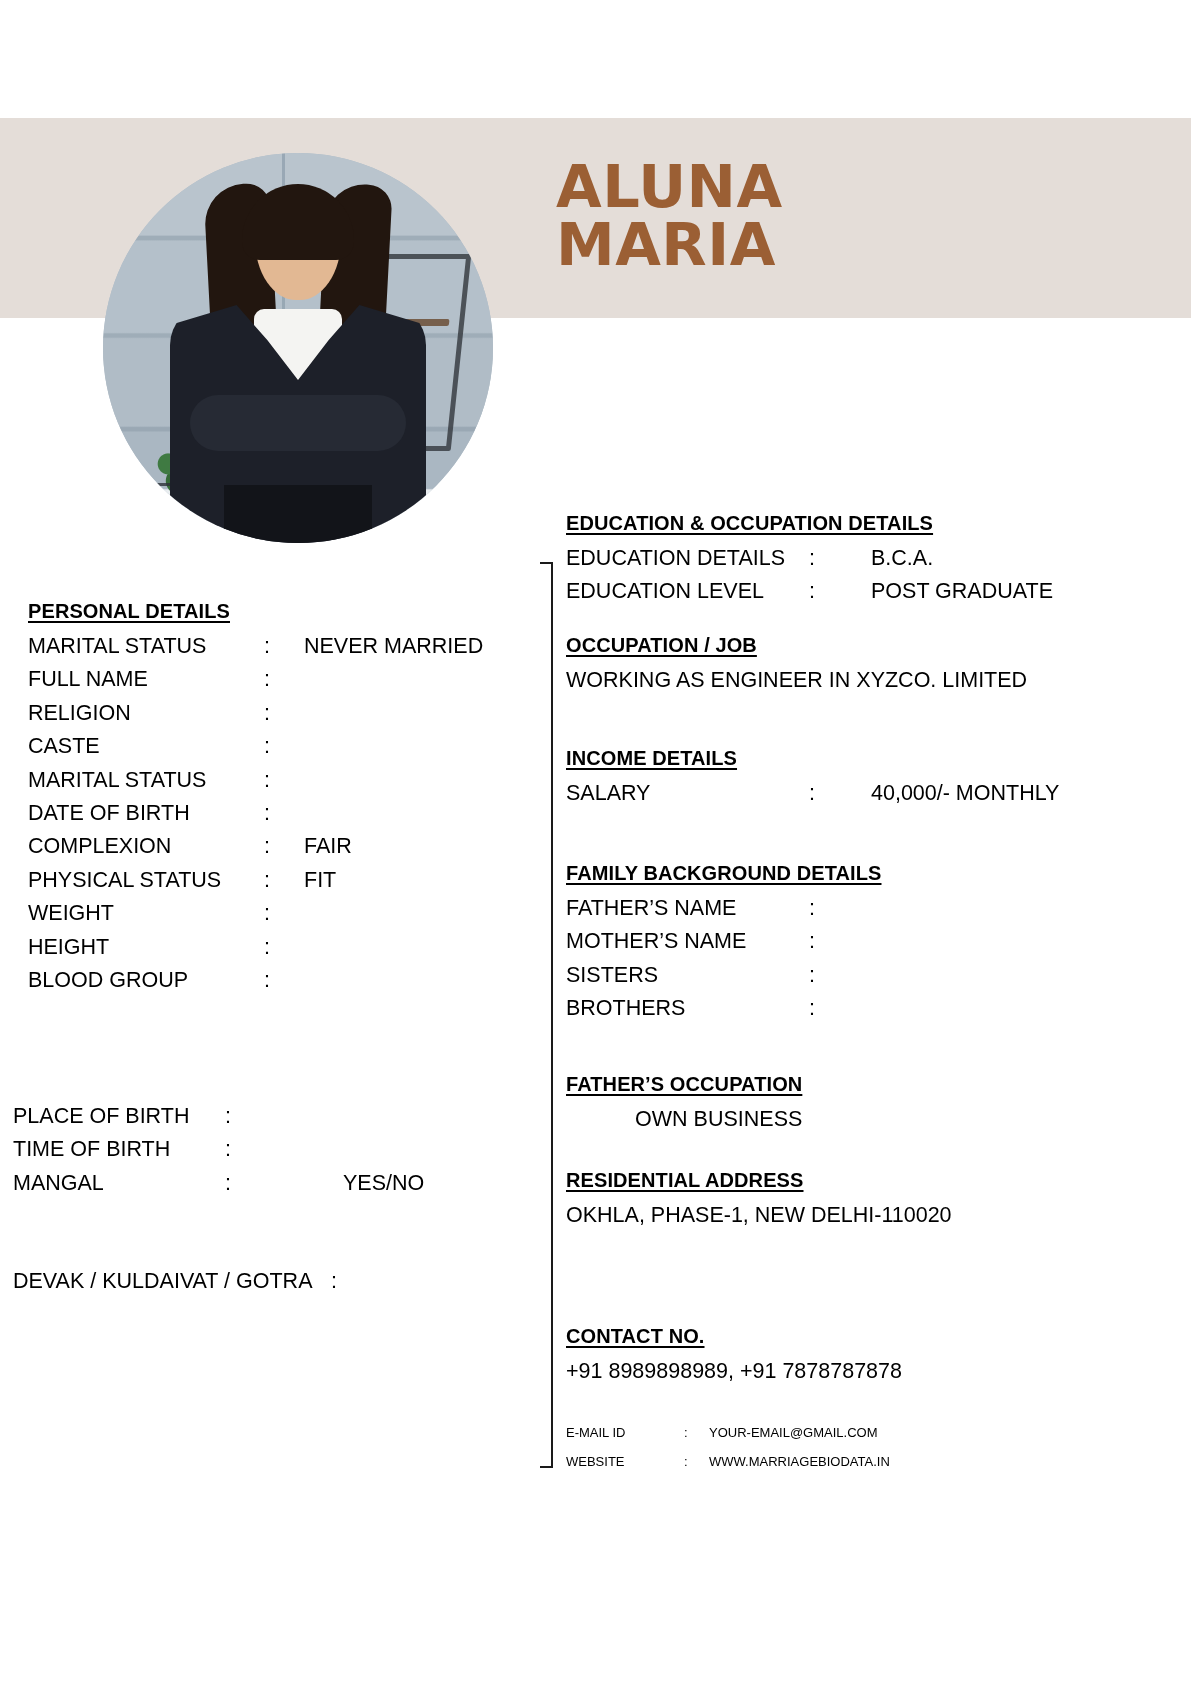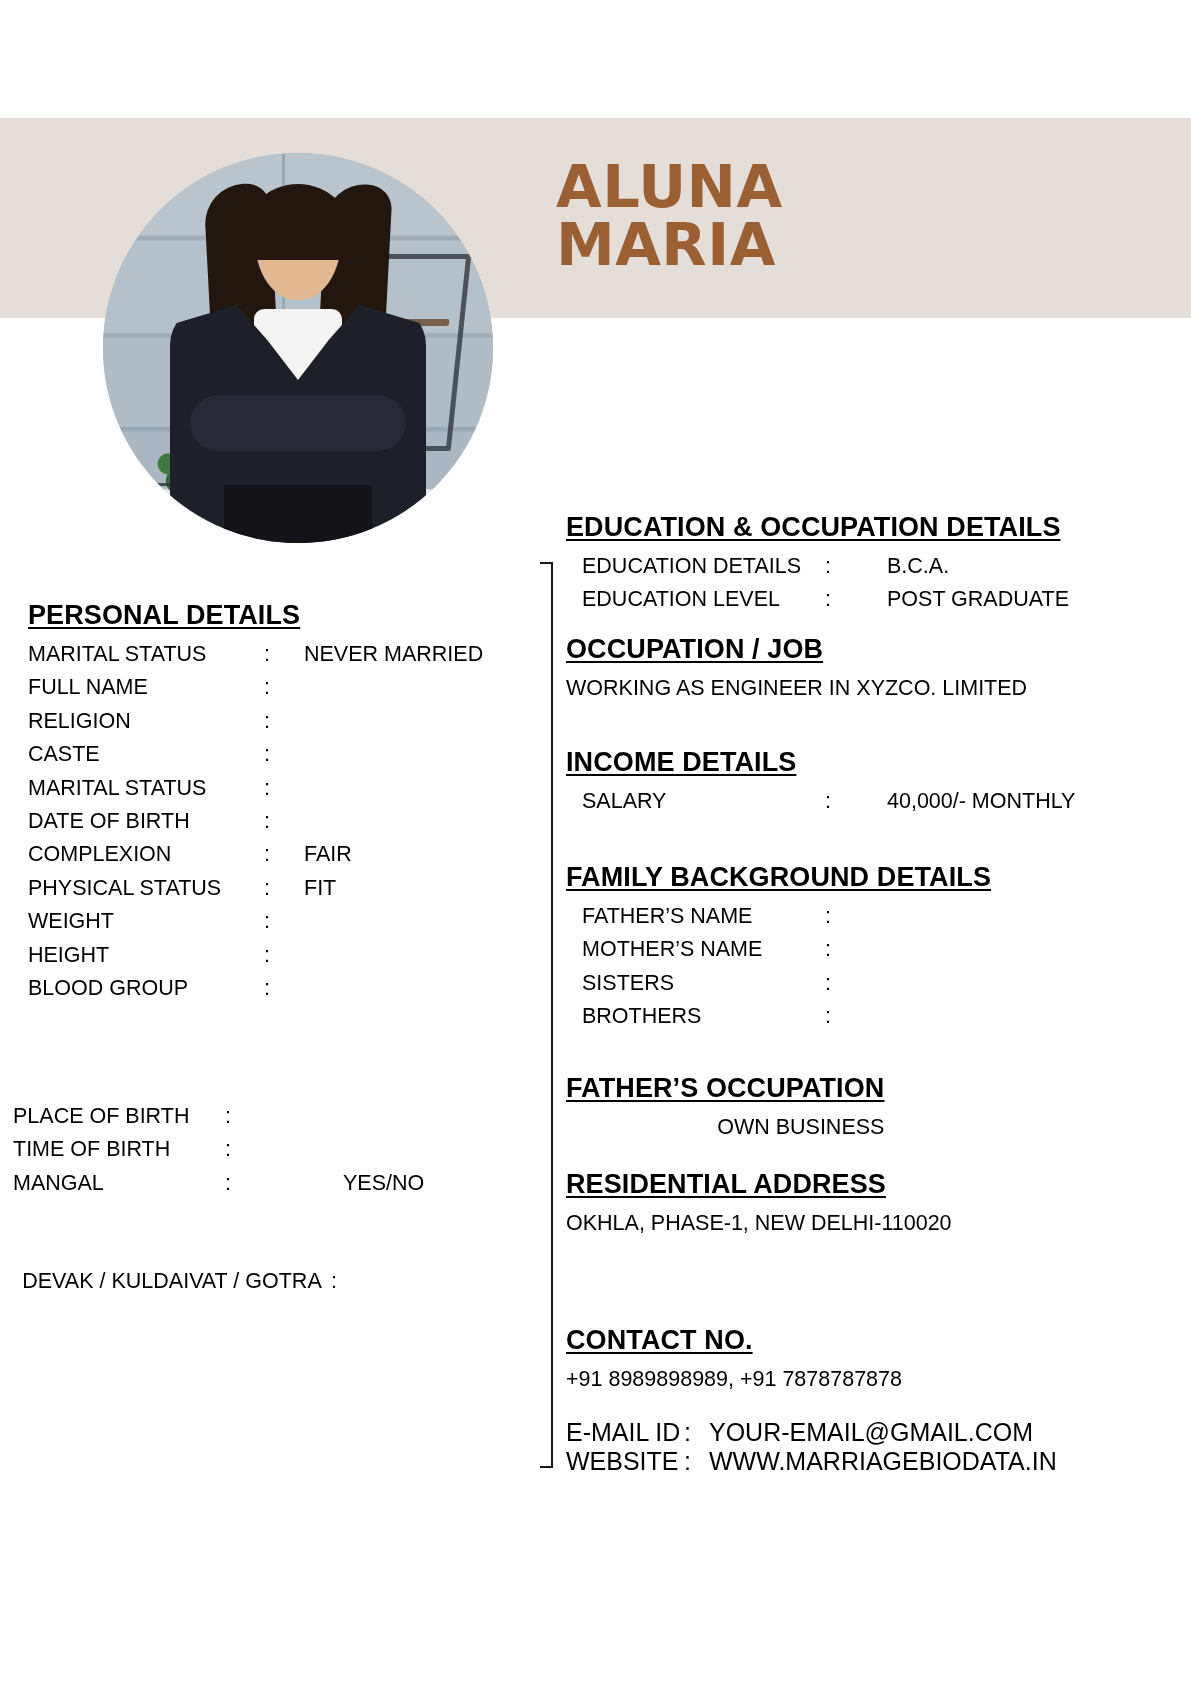--- a/index.html
+++ b/index.html
@@ -188,21 +188,21 @@
     width: 13px;
     height: 2px;
     background: #1a1a1a;
   }
   .divider-cap-top { top: 562px; }
   .divider-cap-bottom { top: 1466px; }
 
   
   .block { position: absolute; }
   .sec-head {
-    font-size: 27px;
+    font-size: 20px;
     font-weight: bold;
     color: #000;
     text-decoration: underline;
     text-underline-offset: 3px;
     letter-spacing: .1px;
     white-space: nowrap;
     margin-bottom: 7px;
   }
   .row {
     display: flex;
@@ -218,42 +218,42 @@
   .plain {
     font-size: 21.5px;
     line-height: 33.4px;
     color: #000;
     white-space: nowrap;
     text-align: right;
   }
   .small-row {
     display: flex;
     align-items: center;
-    font-size: 25px;
+    font-size: 13px;
     line-height: 29px;
     color: #000;
     white-space: nowrap;
   }
 
   
   #personal-details { left: 28px; top: 600px; }
   #personal-details .lbl { width: 236px; }
   #personal-details .colon { width: 40px; }
 
   #horoscope-details { left: 13px; top: 1100px; }
   #horoscope-details .lbl { width: 212px; }
   #horoscope-details .colon { width: 118px; }
 
   #devak-row { left: 13px; top: 1265px; }
-  #devak-row .lbl { width: 318px; text-align: center; }
+  #devak-row .lbl { width: 318px; }
   #devak-row .colon { width: 30px; }
 
   
   .rcol { left: 566px; }
-  .rcol .lbl { width: 243px; margin-left: 16px; }
+  .rcol .lbl { width: 243px; }
   .rcol .colon { width: 62px; }
 
   #education-section { top: 512px; }
   #occupation-section { top: 634px; }
   #income-section { top: 747px; }
   #family-section { top: 862px; }
   #father-occupation-section { top: 1073px; }
   #residential-section { top: 1169px; }
   #contact-section { top: 1325px; }
   #email-section { left: 566px; top: 1418px; }

